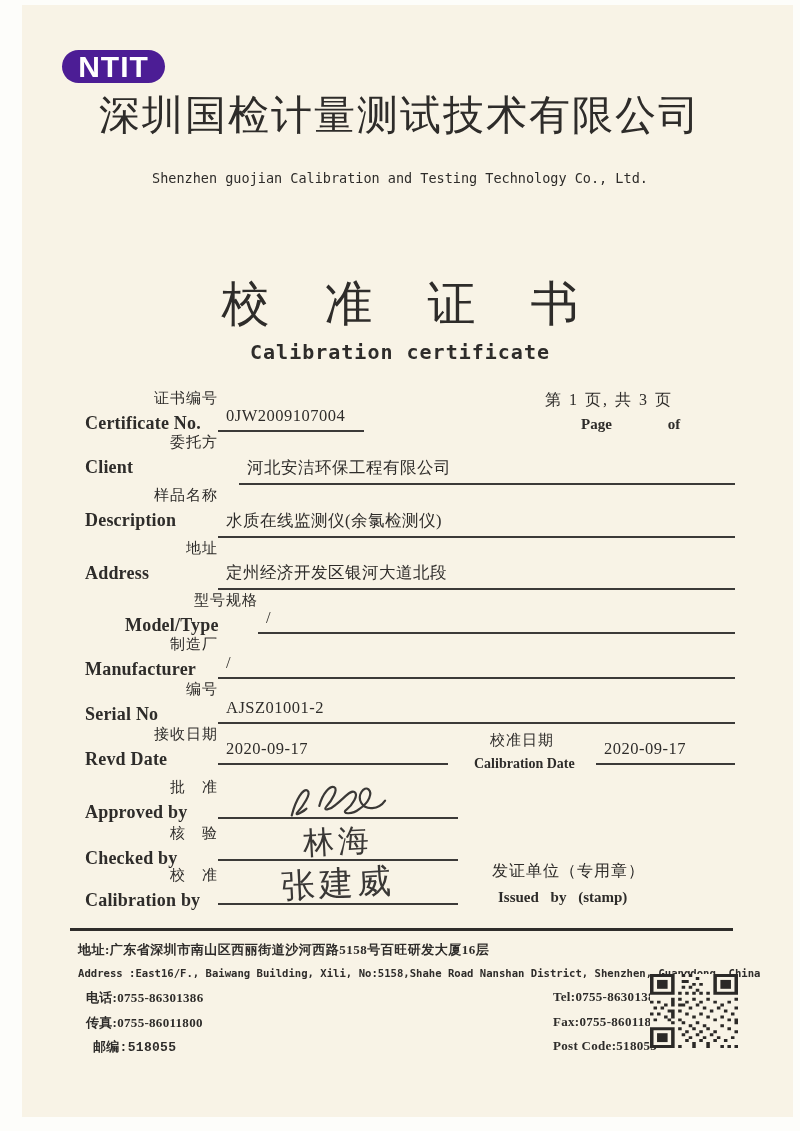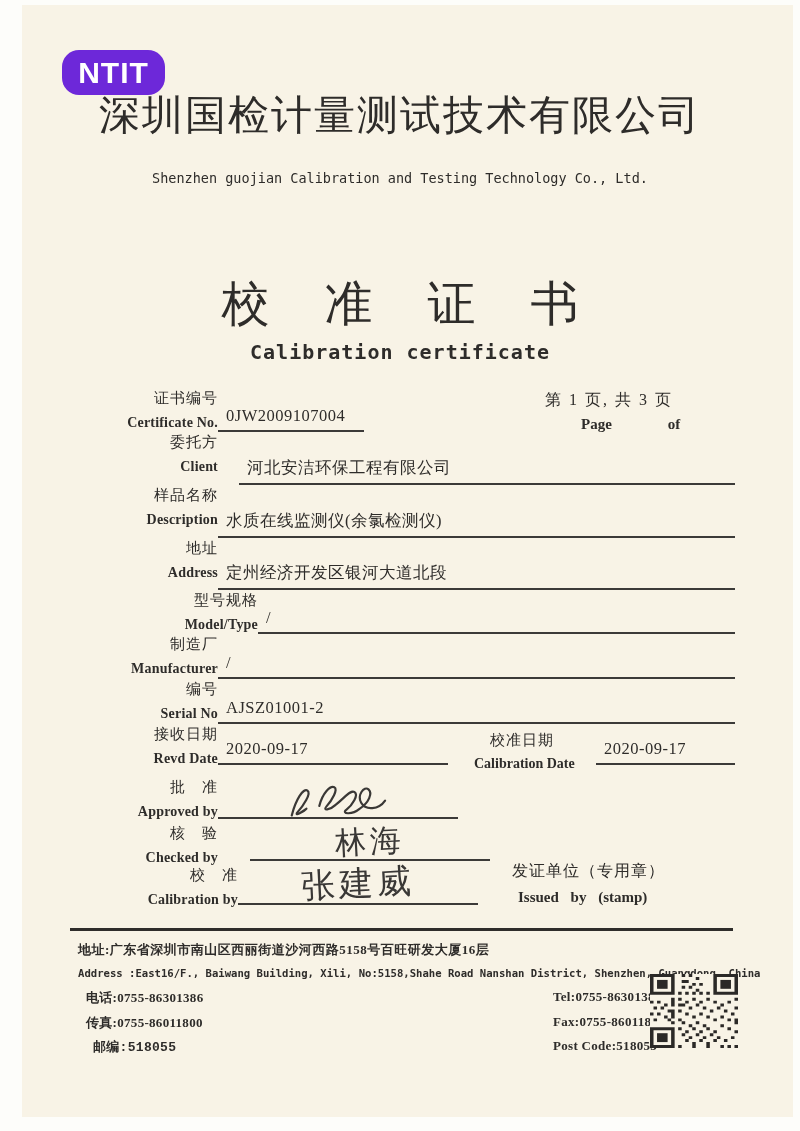--- a/index.html
+++ b/index.html
@@ -5,36 +5,36 @@
   html,body{margin:0;padding:0;background:#fdfdfb;}
   .canvas{position:relative;width:800px;height:1131px;background:#f8f3e6;font-family:"Liberation Serif",serif;color:#2e2c2a;overflow:hidden;}
   
   .edge{position:absolute;background:#fdfdfa;}
   .edge.l{left:0;top:0;bottom:0;width:22px;}
   .edge.t{left:0;top:0;right:0;height:5px;}
   .edge.r{right:0;top:0;bottom:0;width:7px;}
   .edge.b{left:0;bottom:0;right:0;height:14px;}
 
   
-  .logo{position:absolute;left:62px;top:50px;width:103px;height:45px;background:#6d28d9;border-radius:17px;
+  .logo{position:absolute;left:62px;top:50px;width:103px;height:33px;background:#4c1d95;border-radius:17px;
         display:flex;align-items:center;justify-content:center;
         font-family:"Liberation Sans",sans-serif;font-weight:bold;font-size:30px;color:#fff;letter-spacing:1px;}
   .company-cn{position:absolute;left:0;right:0;top:88px;text-align:center;font-size:41px;letter-spacing:2px;white-space:nowrap;}
   .company-en{position:absolute;left:0;right:0;top:170px;text-align:center;
         font-family:"DejaVu Sans Mono",monospace;font-weight:normal;font-size:13.5px;}
   .title-cn{position:absolute;left:0;right:0;top:272px;text-align:center;font-size:48px;letter-spacing:55px;padding-left:55px;white-space:nowrap;}
   .title-en{position:absolute;left:0;right:0;top:340px;text-align:center;
         font-family:"DejaVu Sans Mono",monospace;font-weight:bold;font-size:20px;letter-spacing:1px;}
 
   
   .fields{position:absolute;left:85px;top:388px;width:650px;}
   .frow{display:flex;align-items:stretch;position:relative;}
   .flabel{width:133px;flex:none;padding-top:2px;}
   .flabel .cn{font-size:15px;line-height:17px;letter-spacing:1px;text-align:right;}
-  .flabel .en{font-weight:bold;font-size:14px;line-height:16px;margin-top:8px;letter-spacing:0.2px;text-align:right;}
+  .flabel .en{font-weight:bold;font-size:18px;line-height:16px;margin-top:8px;letter-spacing:0.2px;}
   .fline{border-bottom:2px solid #3c3a38;display:flex;align-items:flex-end;padding:0 4px 4px 8px;box-sizing:border-box;
          font-size:16.5px;letter-spacing:0.5px;}
   .fline.full{flex:1;}
   .sigline{position:relative;width:240px;border-bottom:2px solid #3c3a38;}
   .sig{position:absolute;left:0;right:0;bottom:-4px;text-align:center;font-size:31px;color:#3a3836;
        transform:rotate(-3deg);white-space:nowrap;letter-spacing:4px;}
   .pageinfo{position:absolute;right:0;top:2px;width:190px;}
   .pi-cn{font-size:16px;letter-spacing:2px;white-space:nowrap;}
   .pi-en{display:flex;padding-left:36px;gap:56px;font-weight:bold;font-size:15px;margin-top:5px;}
   .datelabel{width:122px;flex:none;margin-left:26px;padding-top:8px;}
@@ -175,32 +175,32 @@
       <div class="sigline">
         <svg class="sig" style="bottom:-6px;left:55px;right:auto;" width="130" height="46" viewBox="0 0 130 46">
           <path d="M18 36 C23 20 31 9 35 12 C39 15 30 27 24 33 C20 37 29 34 33 30
                    M46 28 C50 15 58 8 62 10 C66 12 59 23 53 29 C49 33 56 33 62 28
                    C72 21 78 13 82 16 C86 19 79 29 73 33 C67 37 78 39 86 33
                    C96 27 100 18 96 14 C92 10 84 19 88 27 C92 35 105 35 112 26" stroke="#3a3836" stroke-width="2.2" fill="none" stroke-linecap="round"></path>
         </svg>
       </div>
     </div>
 
-    <div class="frow" style="height:42px;gap:32px;">
+    <div class="frow" style="height:42px;">
       <div class="flabel" style="padding-top:6px;">
         <div class="cn">核　验</div>
         <div class="en">Checked by</div>
       </div>
       <div class="sigline">
         <div class="sig">林海</div>
       </div>
     </div>
 
     <div class="frow" style="height:44px;">
-      <div class="flabel" style="padding-top:6px;margin-left:20px;">
+      <div class="flabel" style="padding-top:6px;">
         <div class="cn">校　准</div>
         <div class="en">Calibration by</div>
       </div>
       <div class="sigline">
         <div class="sig" style="font-size:34px;">张建威</div>
       </div>
       <div class="issuedblk">
         <div class="cn">发证单位（专用章）</div>
         <div class="en">Issued by (stamp)</div>
       </div>

